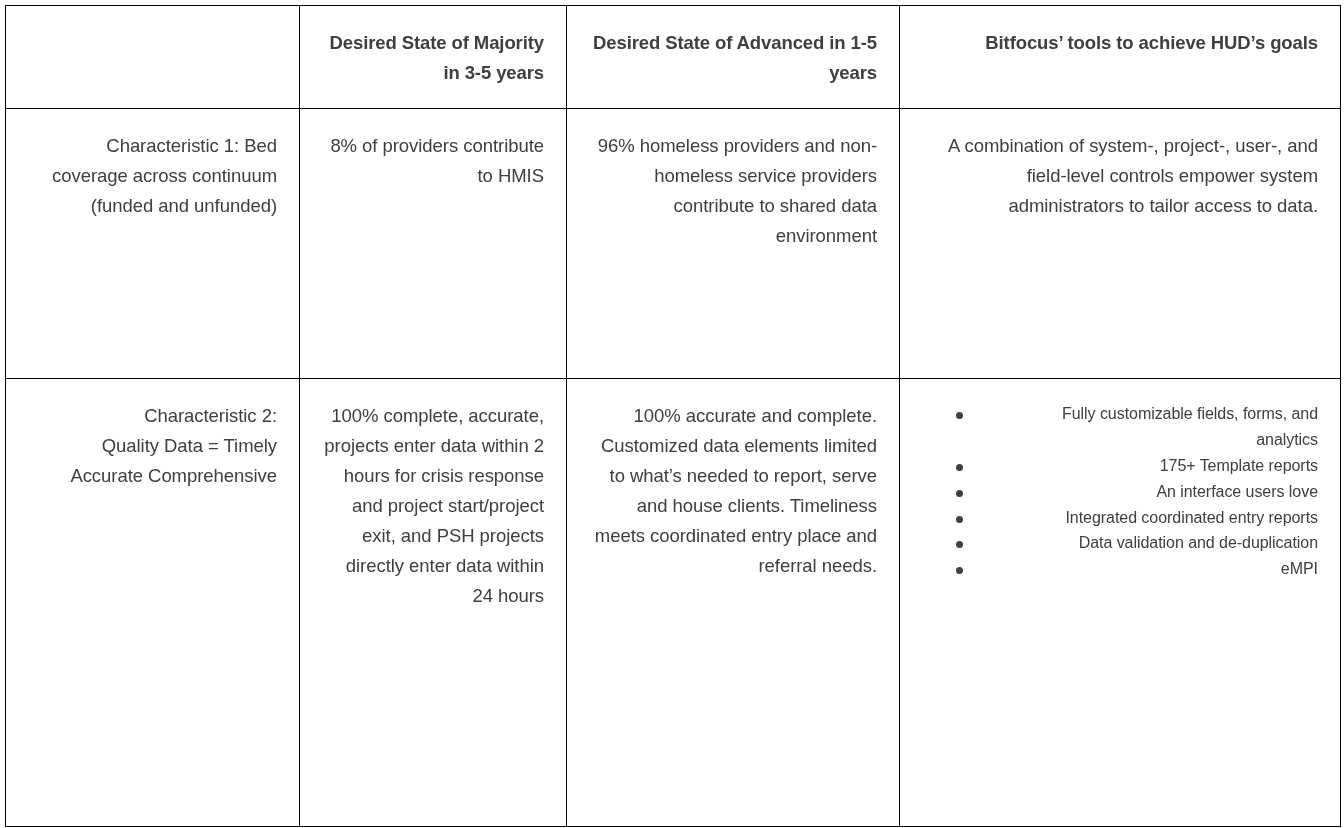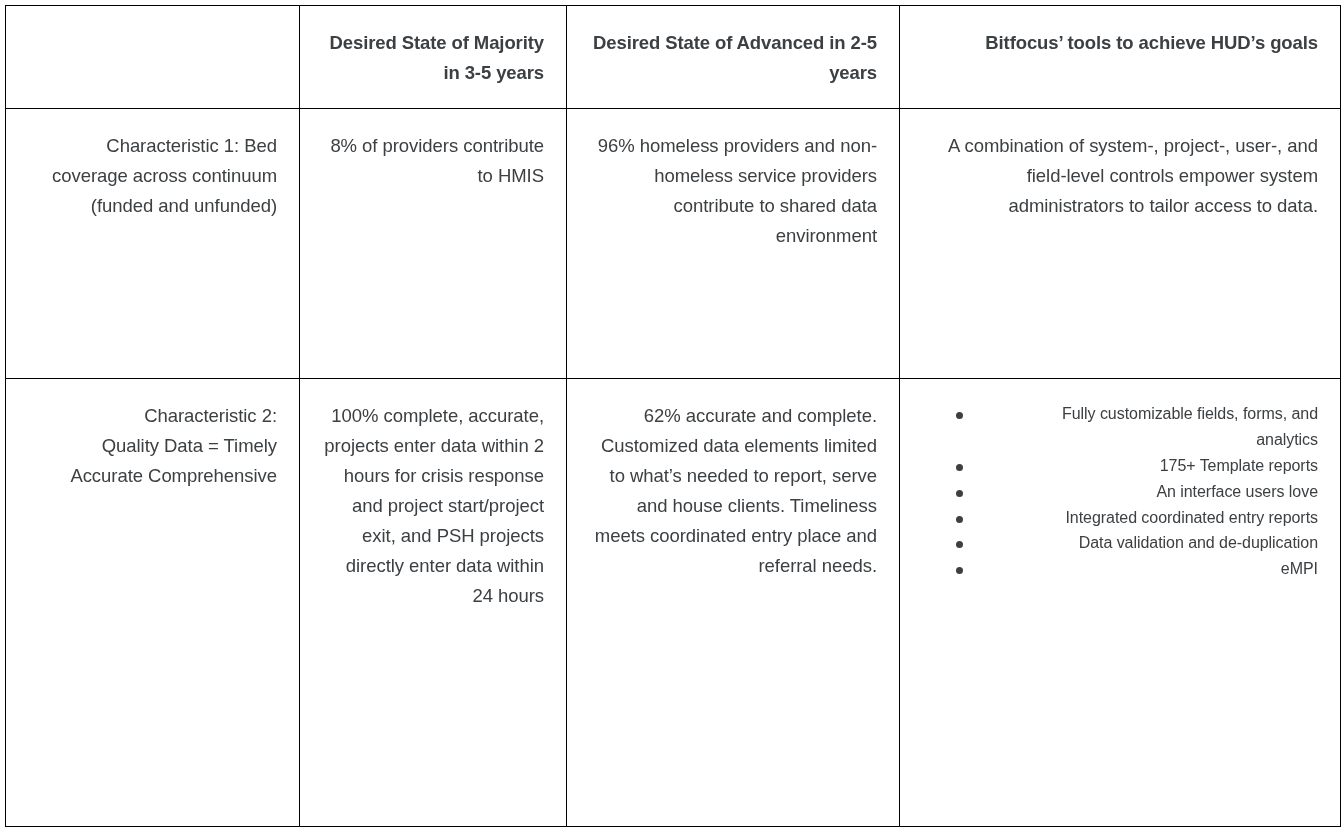--- a/index.html
+++ b/index.html
@@ -115,21 +115,21 @@
     <colgroup>
       <col class="col-characteristic">
       <col class="col-majority">
       <col class="col-advanced">
       <col class="col-tools">
     </colgroup>
     <thead>
       <tr>
         <th class="blank-header"></th>
         <th>Desired State of Majority in 3-5 years</th>
-        <th>Desired State of Advanced in 2-5 years</th>
+        <th>Desired State of Advanced in 1-5 years</th>
         <th>Bitfocus’ tools to achieve HUD’s goals</th>
       </tr>
     </thead>
     <tbody>
       <tr class="row-1">
         <td class="characteristic-cell">
           <span class="cell-text">Characteristic 1: Bed coverage across continuum (funded and unfunded)</span>
         </td>
         <td>
           <span class="cell-text">8% of providers contribute to HMIS</span>
@@ -143,21 +143,21 @@
       </tr>
       <tr class="row-2">
         <td class="characteristic-cell">
           <span class="cell-text">Characteristic 2:
 Quality Data = Timely Accurate Comprehensive</span>
         </td>
         <td>
           <span class="cell-text">100% complete, accurate, projects enter data within 2 hours for crisis response and project start/project exit, and PSH projects directly enter data within 24 hours</span>
         </td>
         <td>
-          <span class="cell-text">62% accurate and complete. Customized data elements limited to what’s needed to report, serve and house clients. Timeliness meets coordinated entry place and referral needs.</span>
+          <span class="cell-text">100% accurate and complete. Customized data elements limited to what’s needed to report, serve and house clients. Timeliness meets coordinated entry place and referral needs.</span>
         </td>
         <td>
           <ul class="tools-list">
               <li>Fully customizable fields, forms, and analytics</li>
               <li>175+ Template reports</li>
               <li>An interface users love</li>
               <li>Integrated coordinated entry reports</li>
               <li>Data validation and de-duplication</li>
               <li>eMPI</li>
             </ul>

